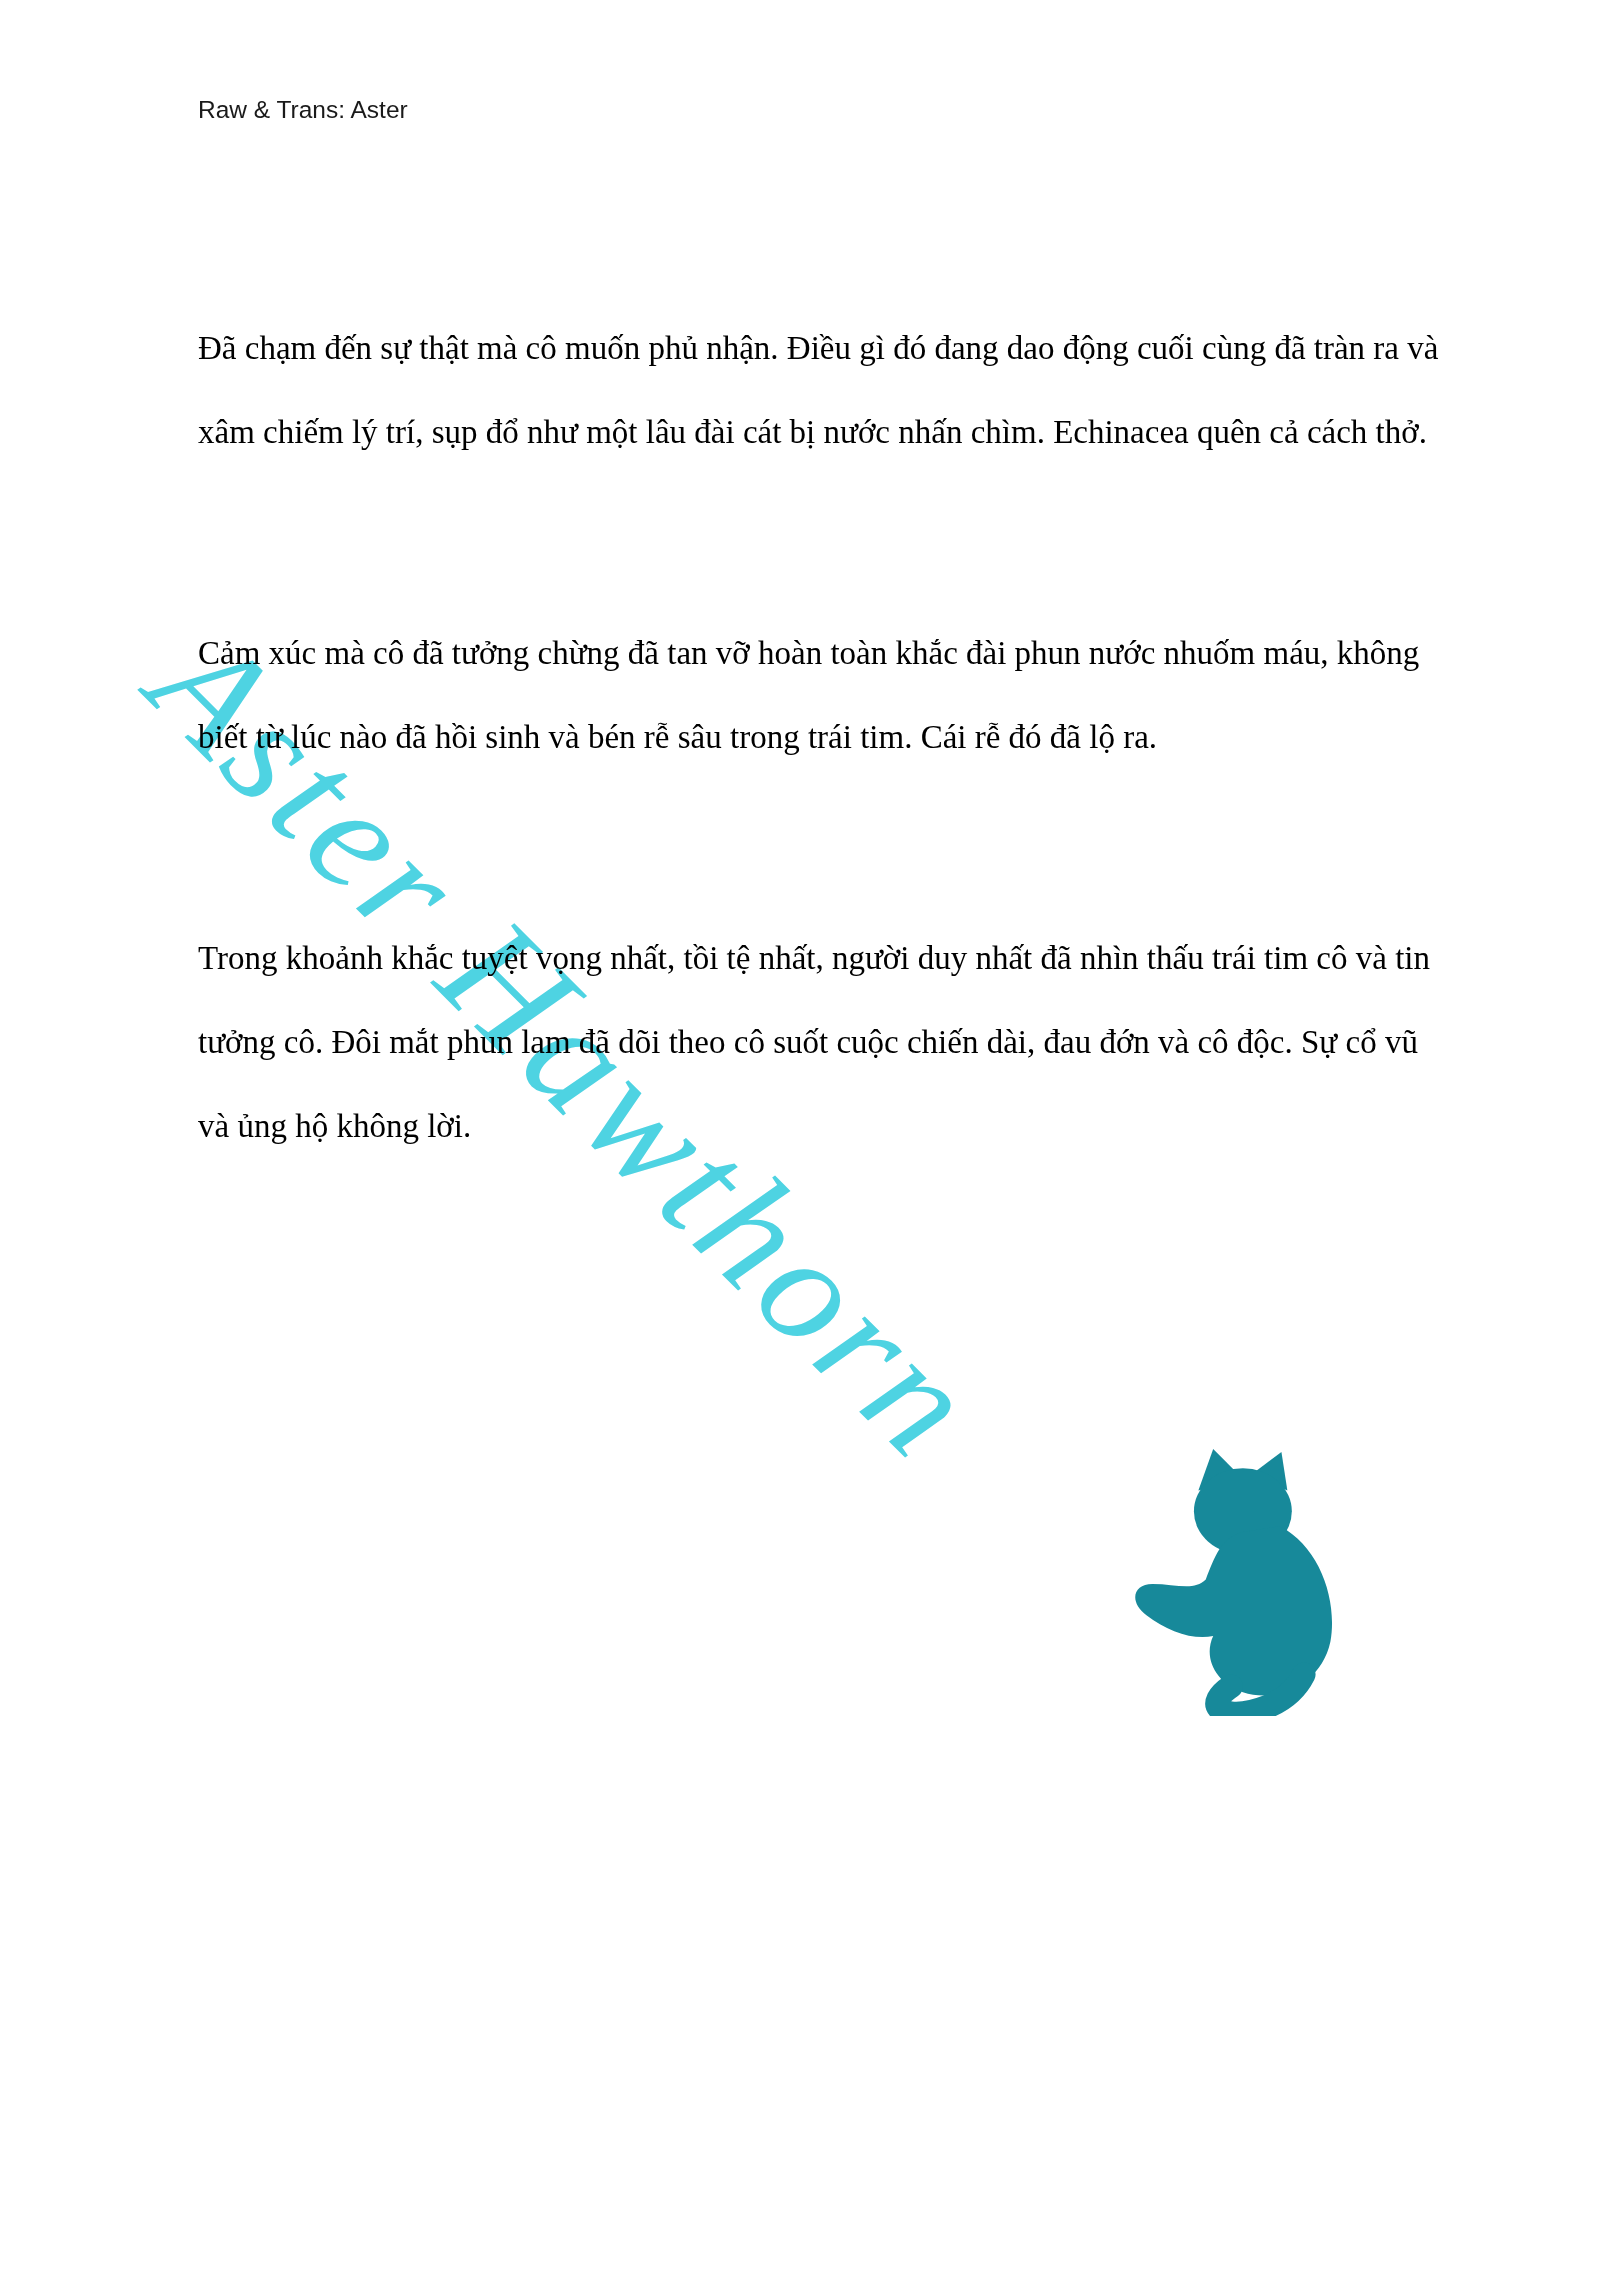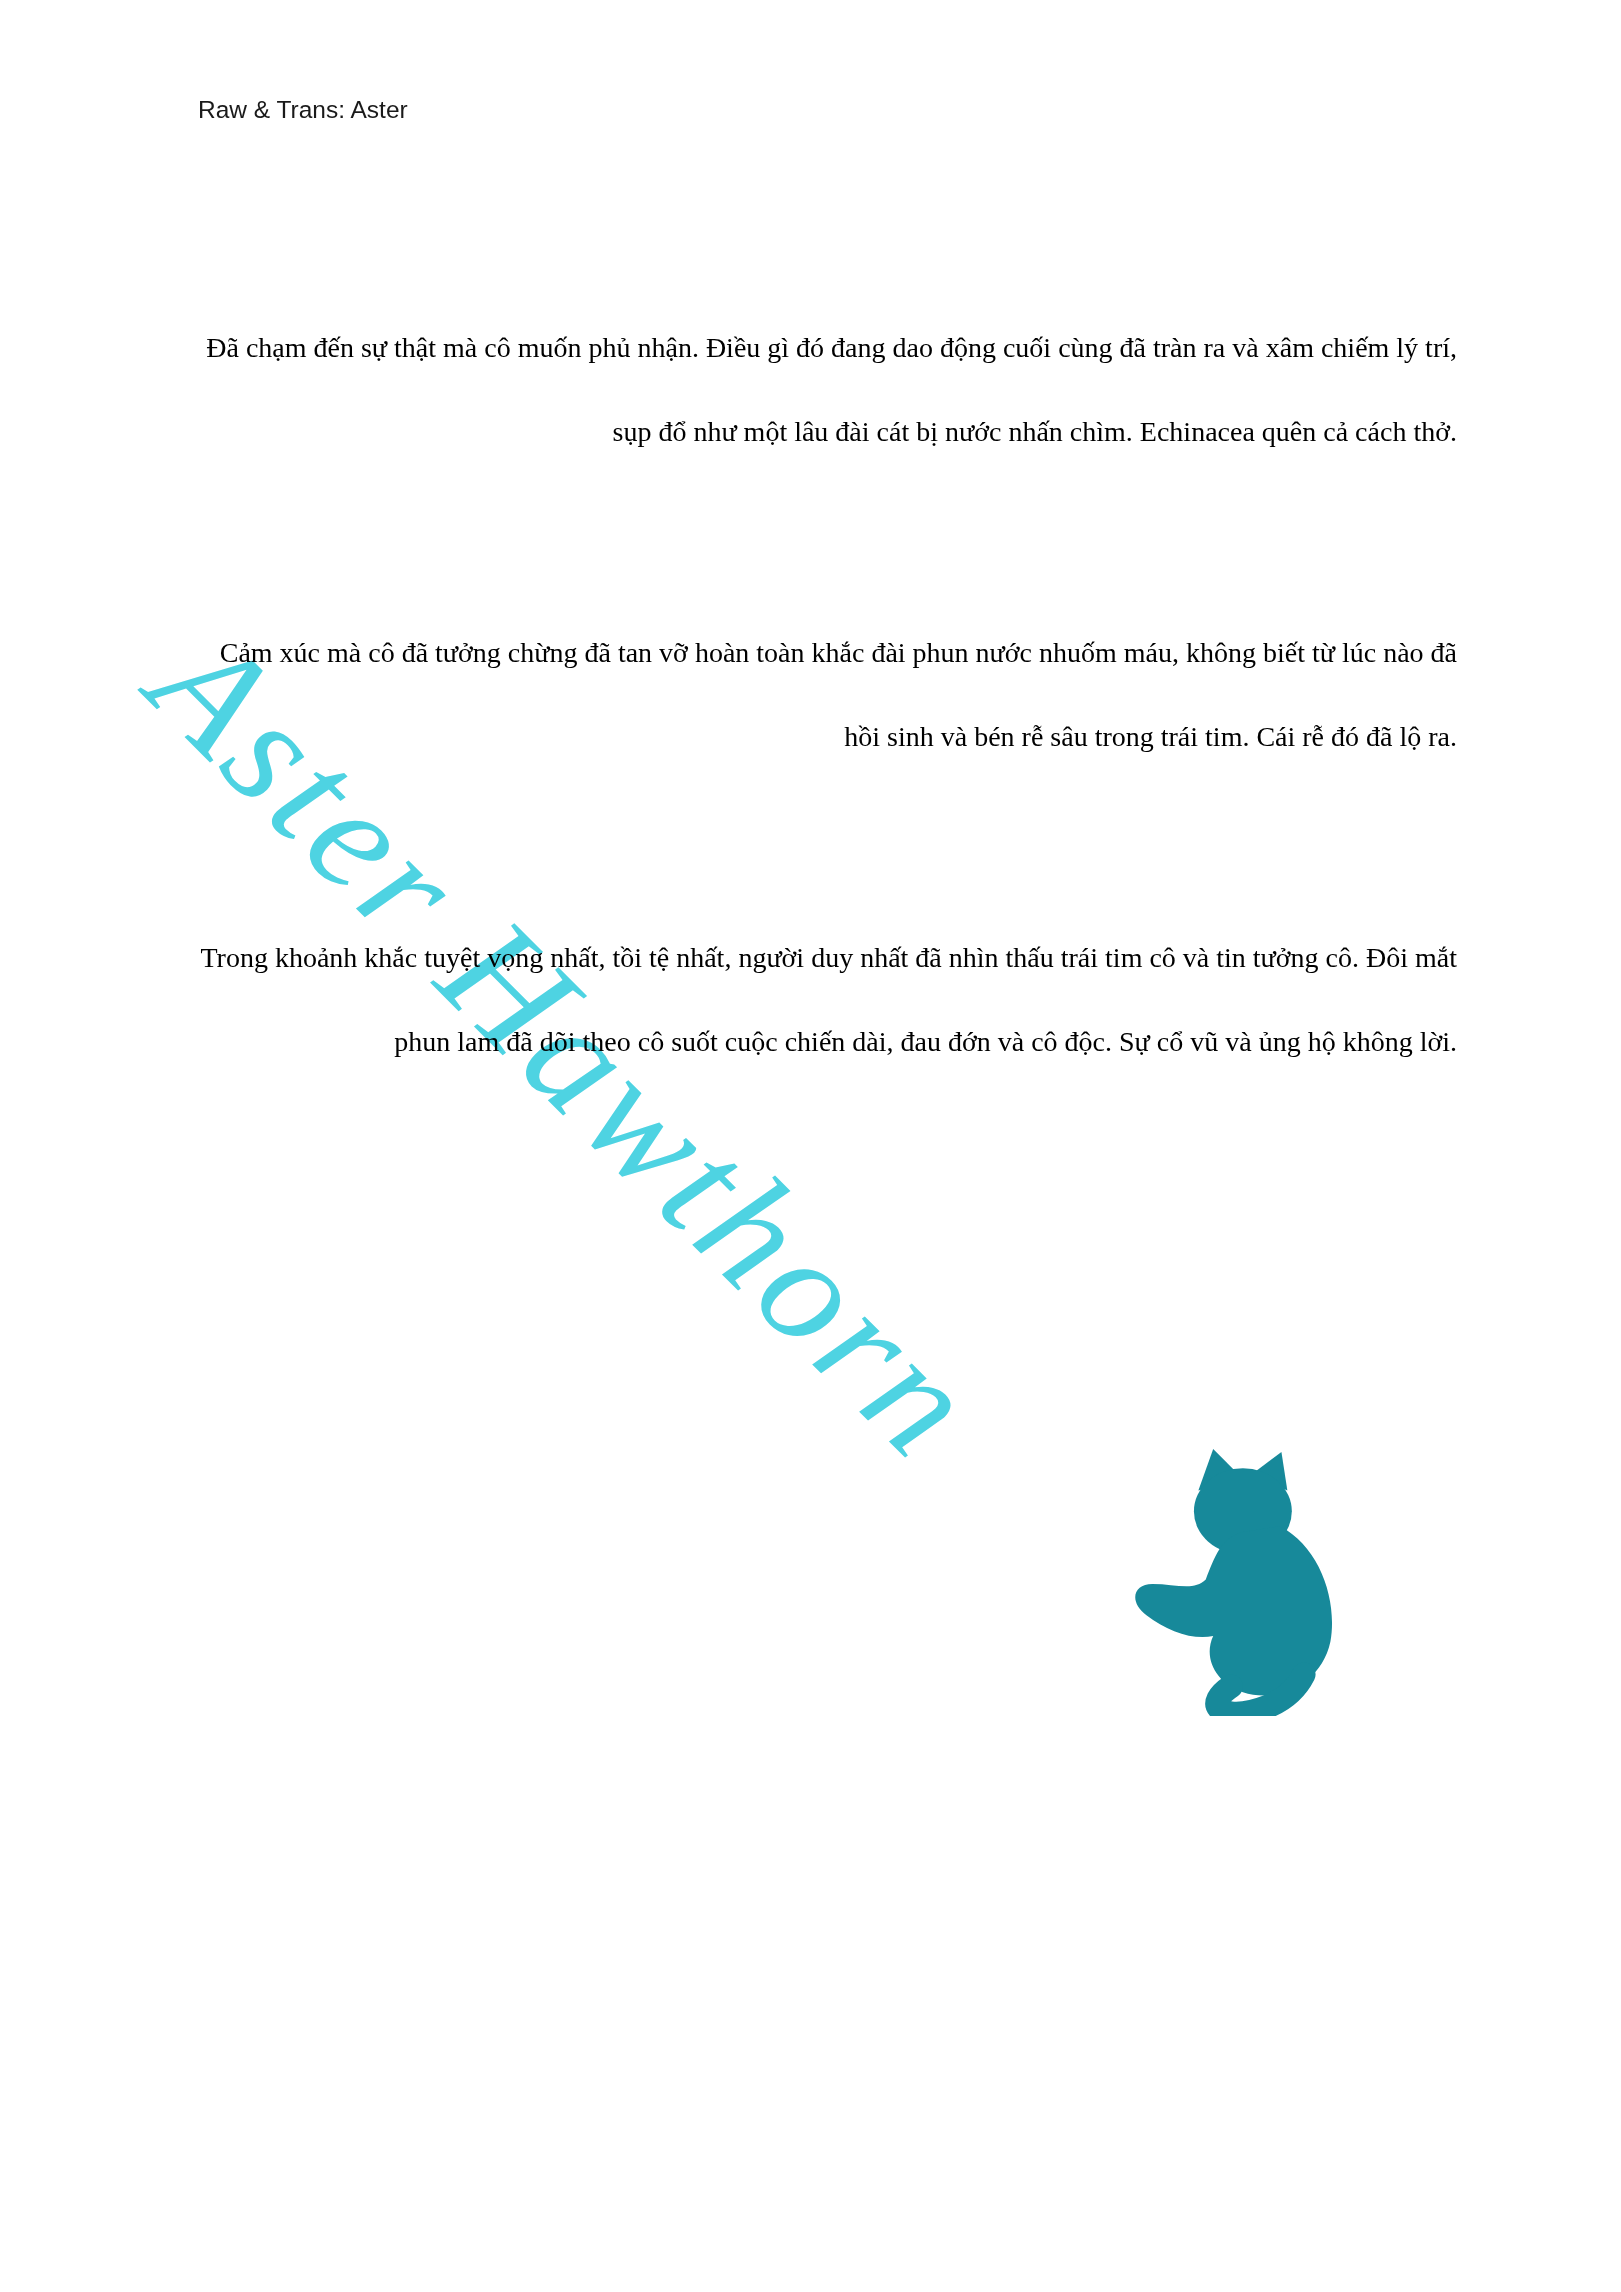--- a/index.html
+++ b/index.html
@@ -26,24 +26,24 @@
   }
   .content {
     position: absolute;
     left: 198px;
     top: 306px;
     width: 1259px;
     z-index: 2;
   }
   .content p {
     margin: 0 0 137px 0;
-    font-size: 28px;
+    font-size: 33px;
     line-height: 84px;
     color: var(--text, #000000);
-    text-align: right;
+    text-align: left;
   }
   .watermark {
     position: absolute;
     left: 243px;
     top: 596px;
     z-index: 1;
     font-family: "Liberation Serif", serif;
     font-style: italic;
     font-size: 155px;
     letter-spacing: 6.9px;

